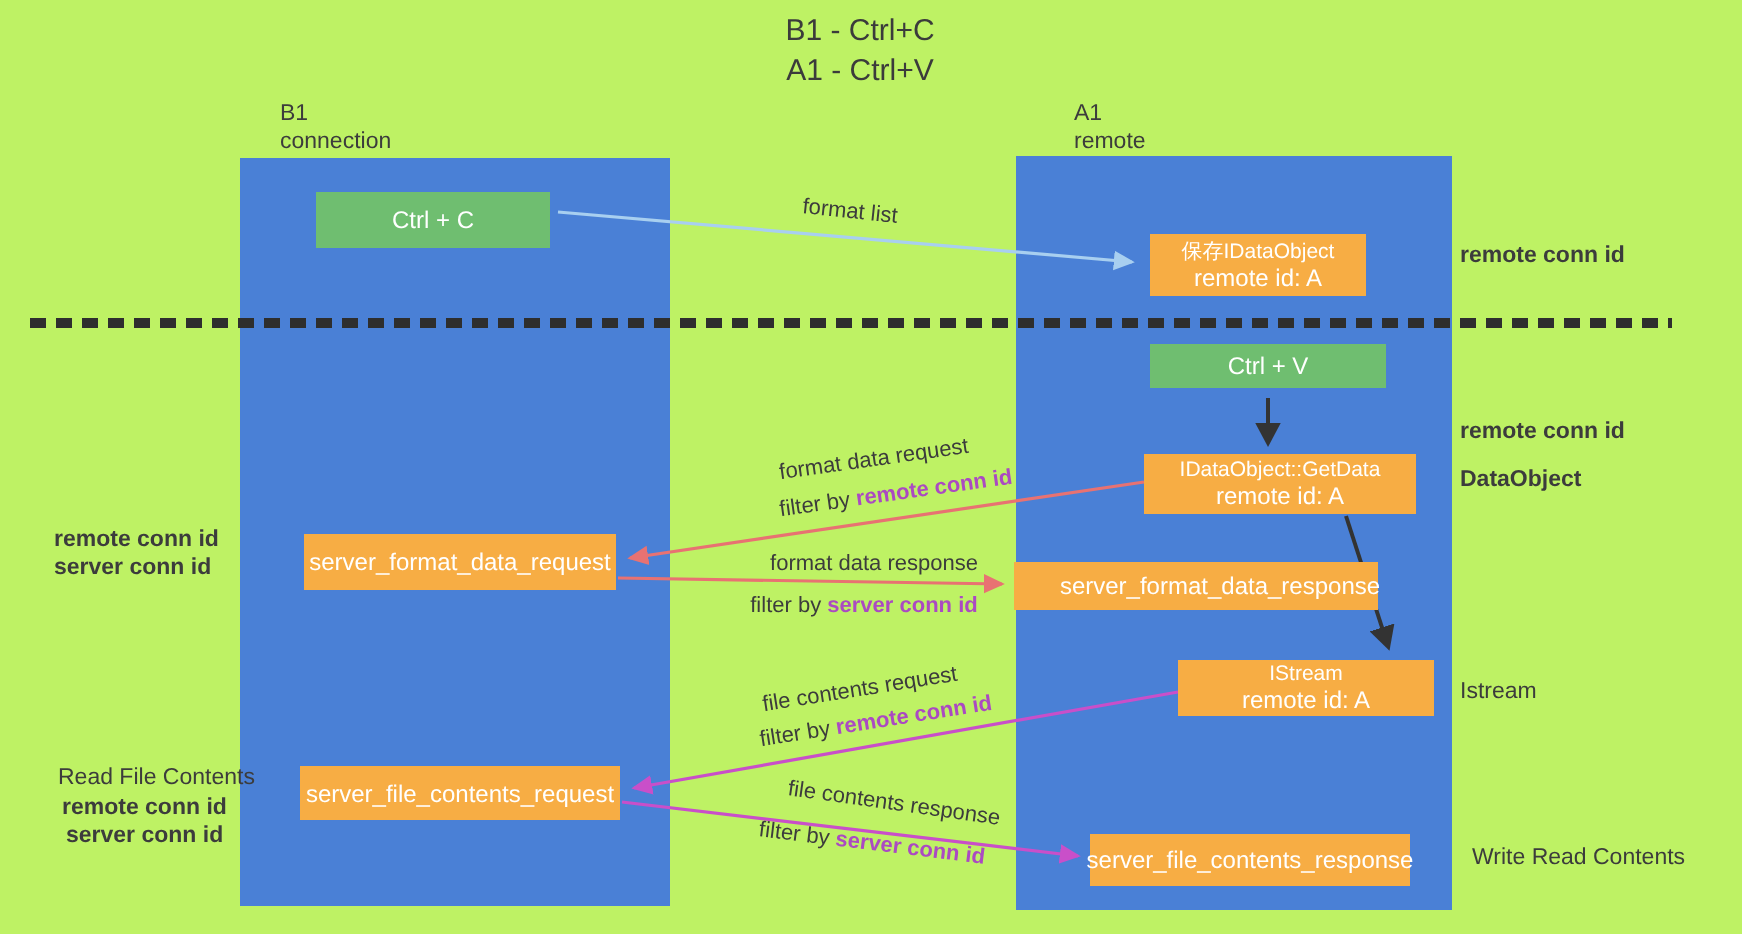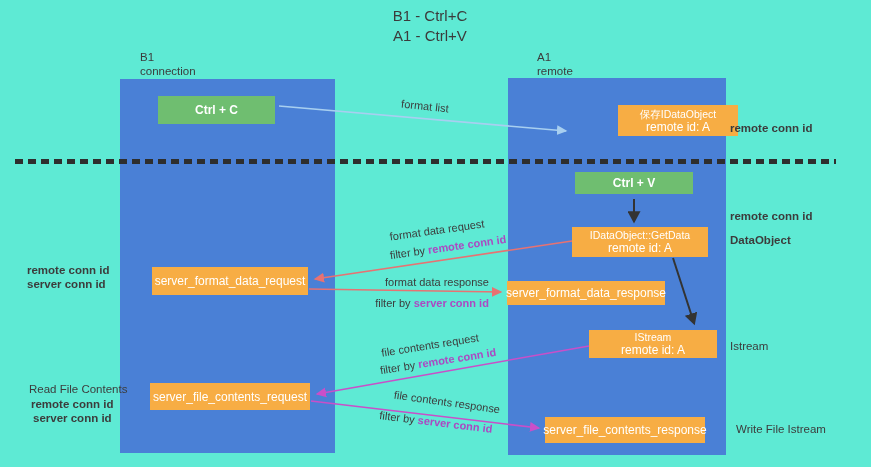--- a/index.html
+++ b/index.html
@@ -3,21 +3,21 @@
 <meta charset="utf-8">
 <style>
   html,body{margin:0;padding:0;}
   body{
     font-family:"Liberation Sans", sans-serif;
     background:#f7f7f7;
   }
   .canvas{
     position:relative;
     width:871px;height:467px;
-    background:#5eead4;
+    background:#bef264;
     overflow:hidden;
   }
   
   .diagram-title{
     position:absolute;left:300px;top:6px;width:260px;
     text-align:center;color:#3b3b3b;font-size:15px;line-height:20px;
   }
   .col-header{
     position:absolute;width:160px;text-align:left;
     color:#3c3c3c;font-size:11.5px;line-height:13.5px;
@@ -34,31 +34,31 @@
     background:repeating-linear-gradient(to right,#2e2e2e 0,#2e2e2e 8px,transparent 8px,transparent 13px);
   }
   
   .arrows{position:absolute;left:0;top:0;z-index:2;}
   
   .box{
     position:absolute;z-index:3;
     display:flex;flex-direction:column;align-items:center;justify-content:center;
     color:#ffffff;text-align:center;
   }
-  .box.green{background:#6fbe70;font-size:12px;font-weight:bold;}
+  .box.green{background:#6fbe70;font-size:12px;}
   .box.orange{background:#f7ad44;font-size:11px;}
   .box .l2{font-size:12px;line-height:13px;}
   .box .l1{font-size:10.5px;line-height:13px;}
   .box.single{font-size:12px;}
   #box-ctrl-c{left:158px;top:96px;width:117px;height:28px;}
-  #box-save-dataobject{left:575px;top:105px;width:120px;height:31px;margin-left:43px;}
+  #box-save-dataobject{left:575px;top:117px;width:108px;height:31px;}
   #box-ctrl-v{left:575px;top:172px;width:118px;height:22px;}
   #box-getdata{left:572px;top:227px;width:136px;height:30px;}
   #box-format-request{left:152px;top:267px;width:156px;height:28px;}
-  #box-format-response{left:507px;top:281px;width:158px;height:24px;}
+  #box-format-response{left:507px;top:281px;width:158px;height:24px;padding-left:24px;}
   #box-istream{left:589px;top:330px;width:128px;height:28px;}
   #box-file-request{left:150px;top:383px;width:160px;height:27px;}
   #box-file-response{left:545px;top:417px;width:160px;height:26px;}
   
   .mid-label{
     position:absolute;z-index:4;color:#3c3c3c;font-size:11px;
     white-space:nowrap;text-align:center;
   }
   .purple{color:#ab4ac2;font-weight:bold;}
   .greent{color:#58b560;font-weight:bold;}
@@ -190,15 +190,15 @@
   <div class="side-label bold purple" style="left:27px;top:264px;">remote conn id</div>
   <div class="side-label bold greent" style="left:27px;top:278px;">server conn id</div>
   <div class="side-label" style="left:29px;top:383px;">Read File Contents</div>
   <div class="side-label bold purple" style="left:31px;top:398px;">remote conn id</div>
   <div class="side-label bold greent" style="left:33px;top:412px;">server conn id</div>
 
   <div class="side-label bold purple" style="left:730px;top:122px;">remote conn id</div>
   <div class="side-label bold purple" style="left:730px;top:210px;">remote conn id</div>
   <div class="side-label" style="left:730px;top:234px;font-weight:bold;">DataObject</div>
   <div class="side-label" style="left:730px;top:340px;">Istream</div>
-  <div class="side-label" style="left:736px;top:423px;">Write File Istream</div>
+  <div class="side-label" style="left:736px;top:423px;">Write Read Contents</div>
 
 </div>
 
 </body></html>

